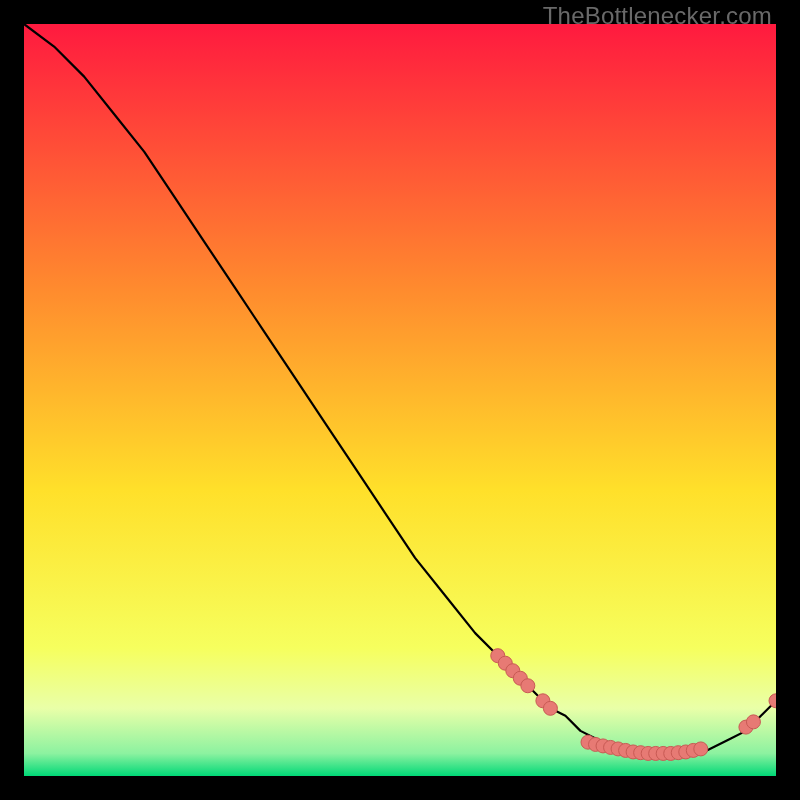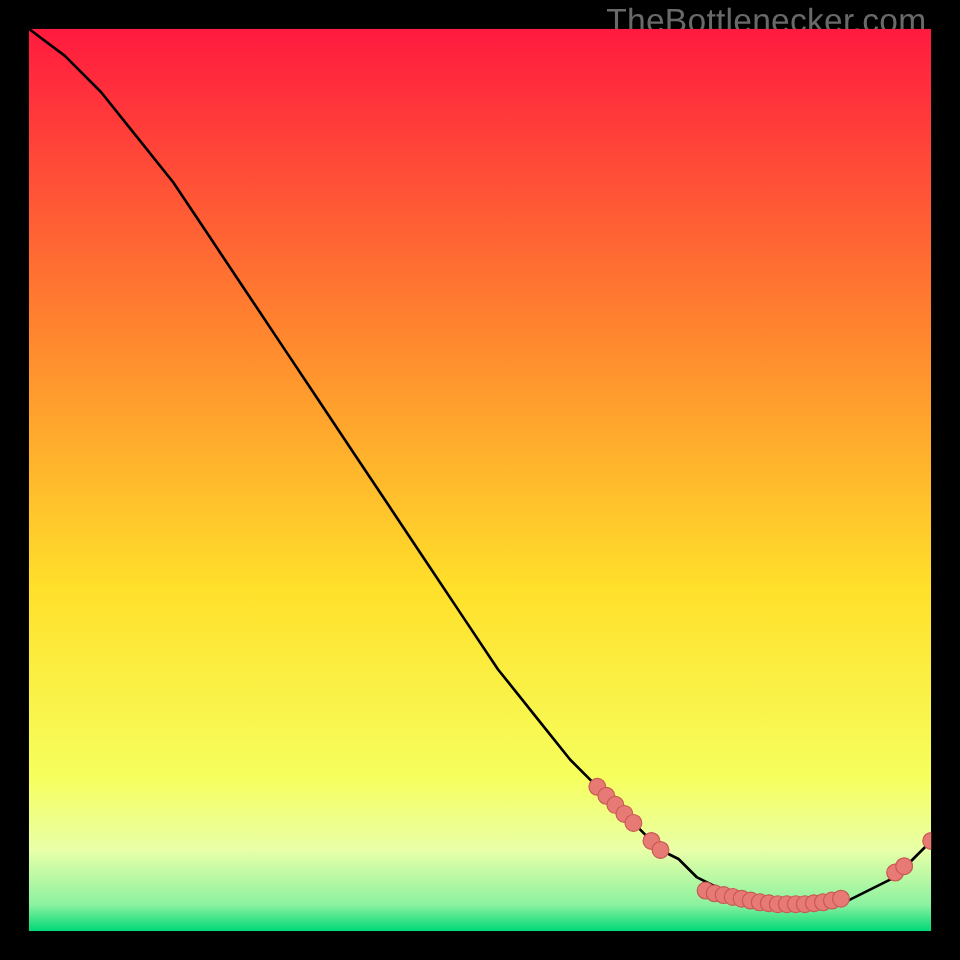--- a/index.html
+++ b/index.html
@@ -21,21 +21,21 @@
     left: 24px;
     top: 24px;
     width: 752px;
     height: 752px;
   }
   .attribution {
     position: absolute;
     top: 2px;
     right: 28px;
     font-family: Arial, Helvetica, sans-serif;
-    font-size: 28px;
+    font-size: 24px;
     color: #696969;
     letter-spacing: 0.2px;
   }
 </style>
 </head>
 <body>
 
 <div class="stage">
   <div class="attribution">TheBottlenecker.com</div>
   <svg class="plot" viewBox="0 0 752 752" preserveAspectRatio="none">

